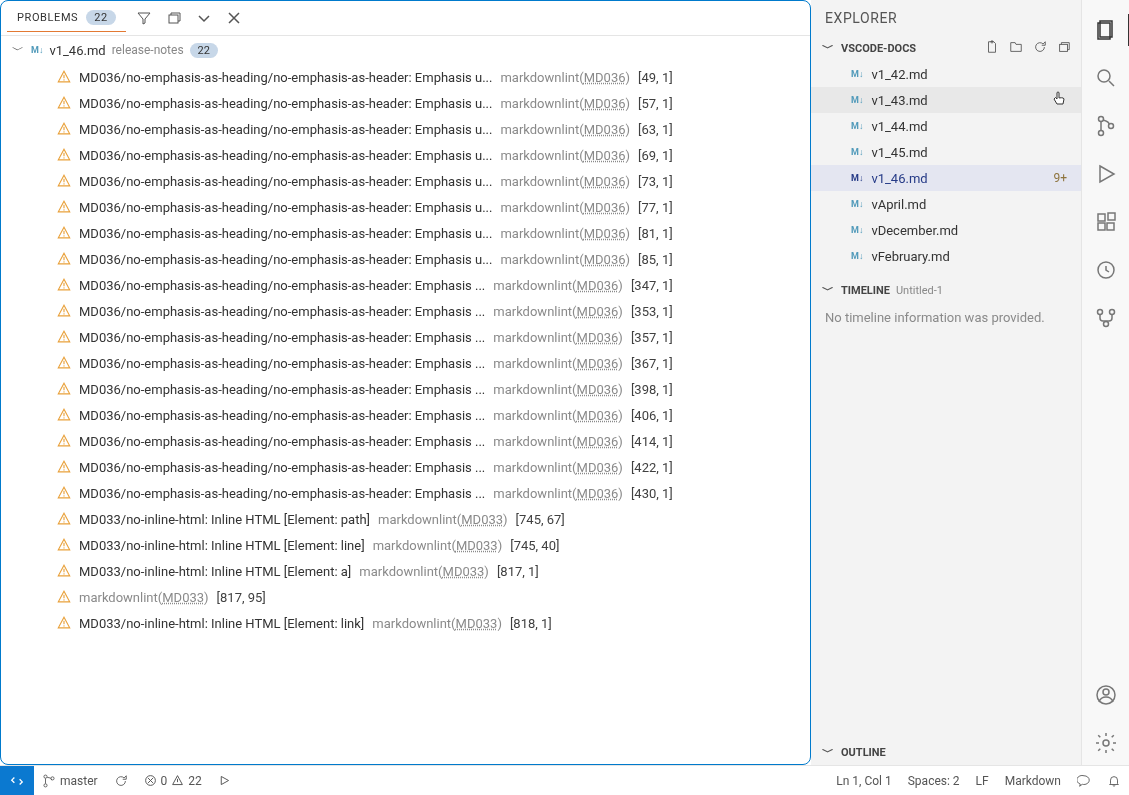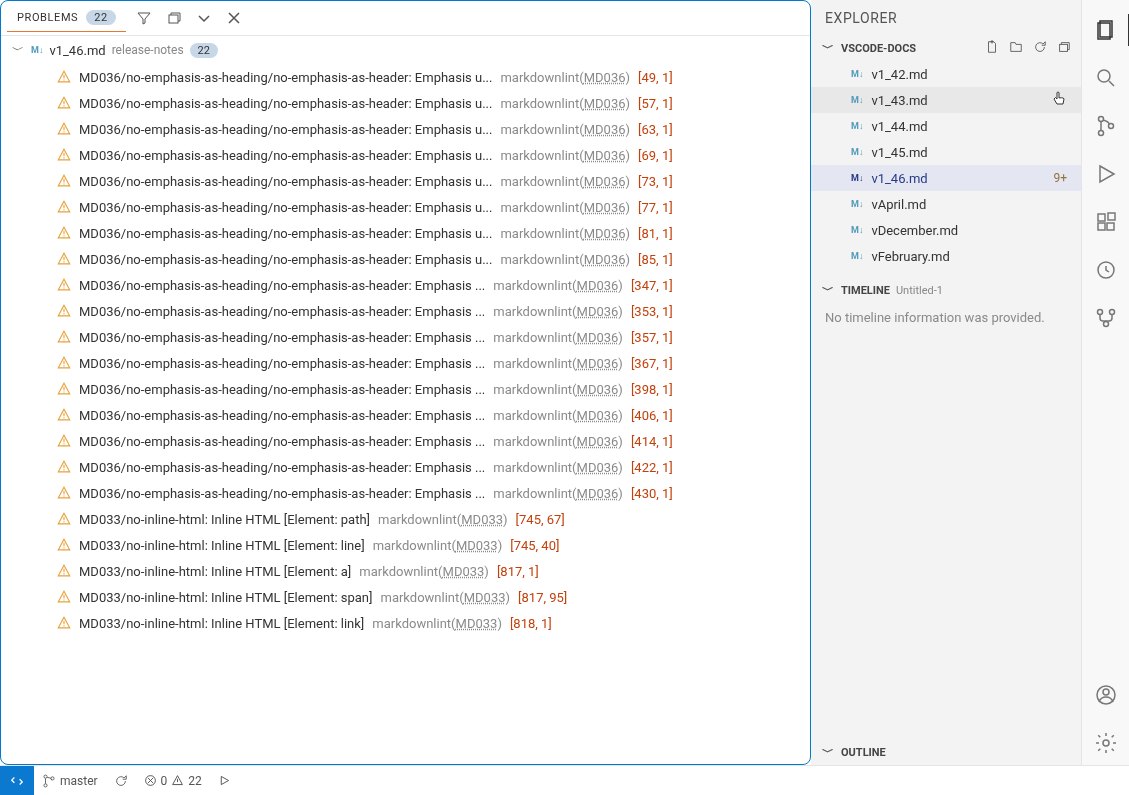--- a/index.html
+++ b/index.html
@@ -69,21 +69,21 @@
   gap: 8px;
   padding: 0 10px 0 40px;
   font-size: 13px;
   white-space: nowrap;
   overflow: hidden;
 }
 .warn-icon { width: 14px; height: 14px; }
 .msg { overflow: hidden; text-overflow: ellipsis; flex-shrink: 1; min-width: 0; color: #333; }
 .src { color: #8a8a8a; flex-shrink: 0; }
 .src .code { text-decoration: underline dotted; }
-.loc { color: #c2410c; flex-shrink: 0; }
+.loc { color: #404040; flex-shrink: 0; }
 
 .side-panel { width: 270px; background: #f3f3f3; display: flex; flex-direction: column; overflow: hidden; }
 .side-header { height: 35px; display: flex; align-items: center; padding: 10px 14px; font-size: 14px; letter-spacing: 0.6px; color: #555; }
 .section-header {
   height: 26px;
   display: flex;
   align-items: center;
   gap: 6px;
   padding: 0 10px;
   font-size: 11px;
@@ -368,21 +368,20 @@
           <span class="msg">MD033/no-inline-html: Inline HTML [Element: a]</span>
           <span class="src">markdownlint(<span class="code">MD033</span>)</span>
           <span class="loc">[817, 1]</span>
         </div>
         <div class="problem-row">
           <svg class="warn-icon" viewBox="0 0 16 16">
             <path d="M8 1.5l6.5 12h-13z" fill="none" stroke="#e9a13b" stroke-width="1.3"></path>
             <path d="M8 5.5v4" stroke="#e9a13b" stroke-width="1.3"></path>
             <circle cx="8" cy="11.3" r="0.8" fill="#e9a13b"></circle>
           </svg>
-          <span class="msg">MD033/no-inline-html: Inline HTML [Element: span]</span>
           <span class="src">markdownlint(<span class="code">MD033</span>)</span>
           <span class="loc">[817, 95]</span>
         </div>
         <div class="problem-row">
           <svg class="warn-icon" viewBox="0 0 16 16">
             <path d="M8 1.5l6.5 12h-13z" fill="none" stroke="#e9a13b" stroke-width="1.3"></path>
             <path d="M8 5.5v4" stroke="#e9a13b" stroke-width="1.3"></path>
             <circle cx="8" cy="11.3" r="0.8" fill="#e9a13b"></circle>
           </svg>
           <span class="msg">MD033/no-inline-html: Inline HTML [Element: link]</span>
@@ -566,13 +565,29 @@
         <path d="M8 2l6 11H2z"></path>
         <path d="M8 6v4M8 12v0"></path>
       </svg>
     <span>22</span>
   </div>
   <div class="status-item">
     <svg width="13" height="13" viewBox="0 0 16 16" fill="none" stroke="currentColor" stroke-width="1.2">
         <path d="M4 3l9 5-9 5z"></path>
       </svg>
   </div>
+  <div class="status-right">
+    <div class="status-item">Ln 1, Col 1</div>
+    <div class="status-item">Spaces: 2</div>
+    <div class="status-item">LF</div>
+    <div class="status-item">Markdown</div>
+    <div class="status-item">
+      <svg width="14" height="14" viewBox="0 0 16 16" fill="none" stroke="currentColor" stroke-width="1">
+          <path d="M8 2a6 5 0 0 1 0 10c-1 0-2-.2-2-.2L3 14l.8-2.5A6 5 0 0 1 8 2z"></path>
+        </svg>
+    </div>
+    <div class="status-item">
+      <svg width="14" height="14" viewBox="0 0 16 16" fill="none" stroke="currentColor" stroke-width="1">
+          <path d="M4 11V7a4 4 0 0 1 8 0v4l1 1H3l1-1zM7 13a1 1 0 0 0 2 0"></path>
+        </svg>
+    </div>
+  </div>
 </div>
 
 </body></html>

